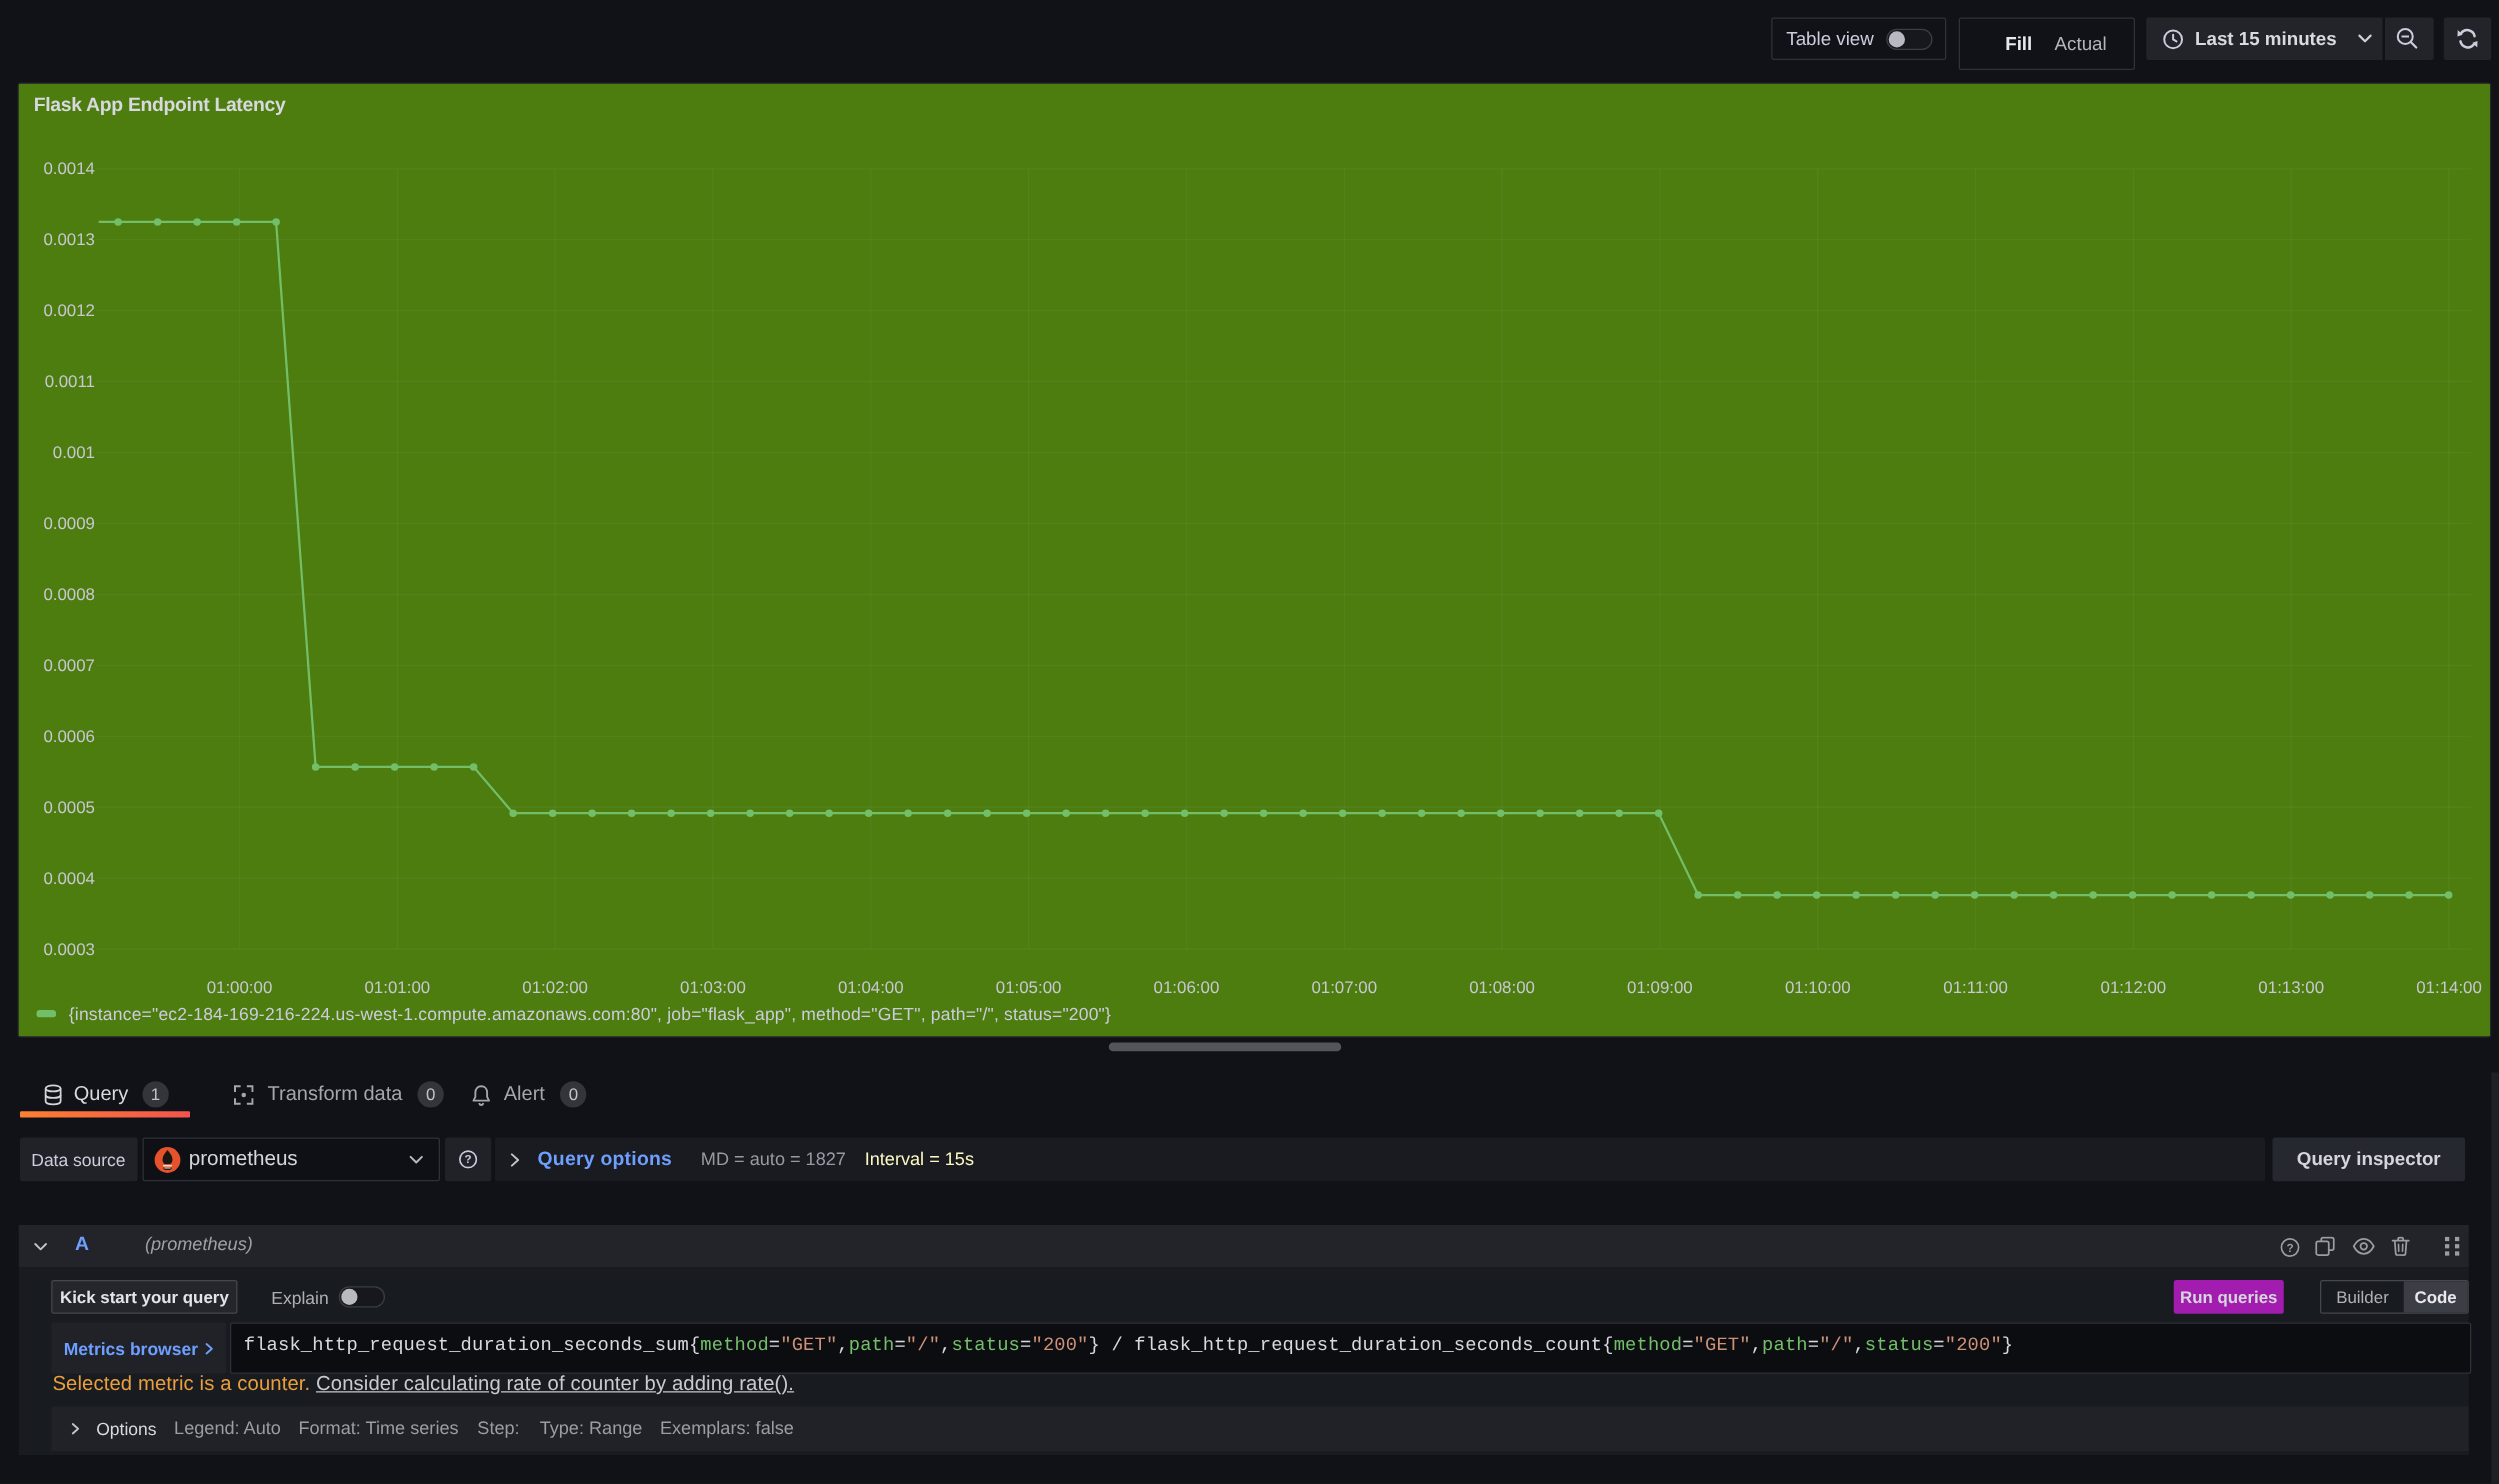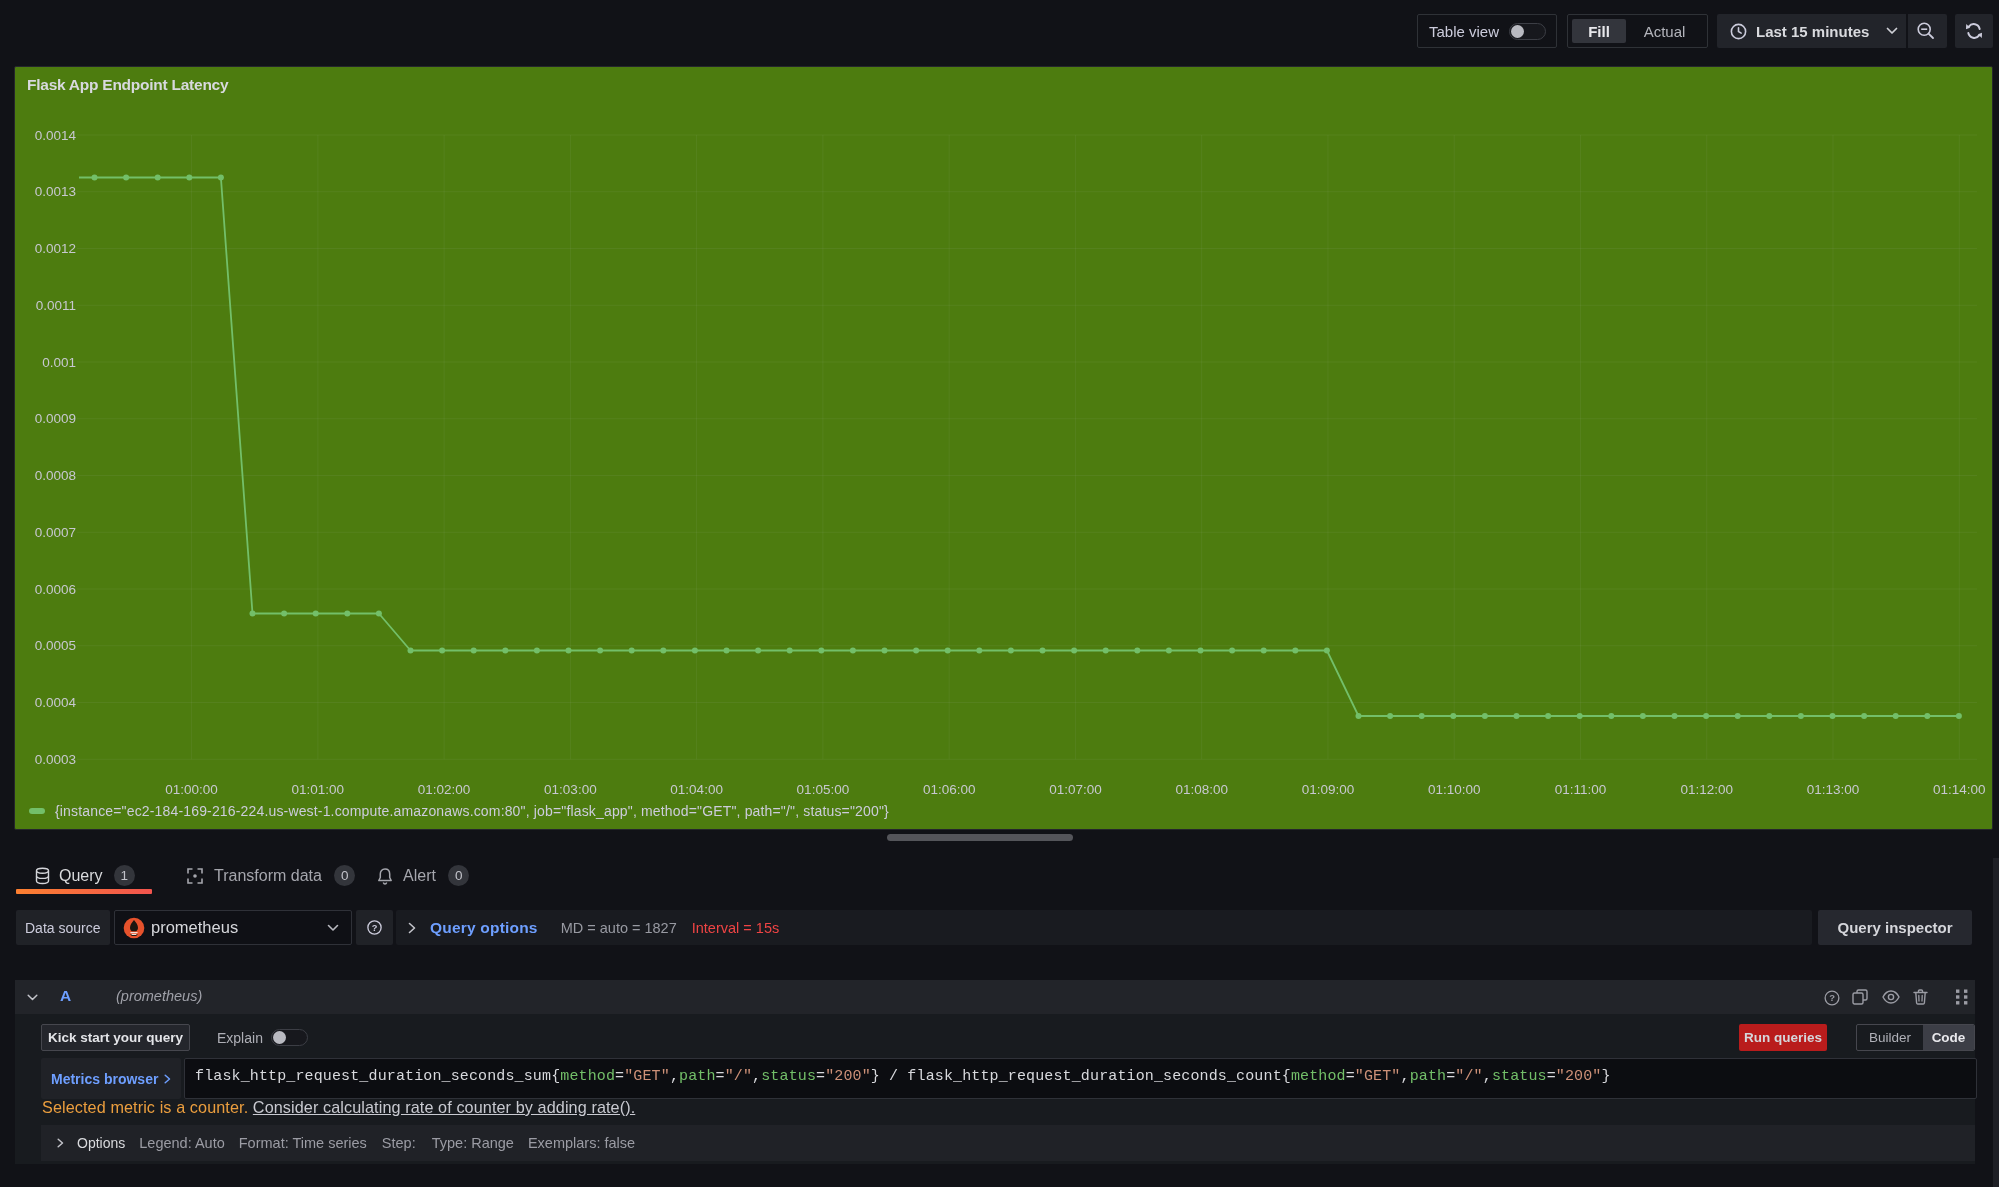--- a/index.html
+++ b/index.html
@@ -34,21 +34,21 @@
 </head>
 <body>
 
 <div class="tbbox" style="left:1417px; width:140px;">
   <span style="font-size:15px; color:#ccccdc; margin-left:11px;">Table view</span>
   <span class="toggle" style="margin-left:10px;">
       <span class="knob"></span>
     </span>
 </div>
 
-<div class="tbbox" style="left:1567px; width:141px; padding:4px;">
+<div class="tbbox" style="left:1567px; width:141px; padding:20px;">
   <div style="width:54px; height:100%; background:#33353c; border-radius:2px;
     display:flex; align-items:center; justify-content:center; font-size:15px;
     font-weight:700; color:#e8e8ec;">Fill</div>
   <div style="flex:1; text-align:center; font-size:15px; color:#b4b5bc;">Actual</div>
 </div>
 
 <div class="tbfill" style="left:1717px; width:230px;">
   <svg width="17" height="17" viewBox="0 0 16 16" style="margin-left:13px;">
     <circle cx="8" cy="8" r="6.7" fill="none" stroke="#ccccdc" stroke-width="1.5"></circle>
     <path d="M8 4.5 V8 L10.5 9.5" fill="none" stroke="#ccccdc" stroke-width="1.5" stroke-linecap="round"></path>
@@ -257,21 +257,21 @@
     <text x="8.5" y="12.2" font-size="10.5" font-weight="700" fill="#ccccdc" text-anchor="middle" font-family="Liberation Sans">?</text>
   </svg>
 </div>
 <div class="abs" style="left:396px; top:910px; width:1416px; height:35px; background:#191b20;
   border-radius:2px; display:flex; align-items:center;">
   <svg width="8" height="12" viewBox="0 0 8 12" style="margin-left:12px;">
     <path d="M1.5 1.5 L6.5 6 L1.5 10.5" fill="none" stroke="#c3c4ca" stroke-width="1.6" stroke-linecap="round" stroke-linejoin="round"></path>
   </svg>
   <span style="margin-left:14px; font-size:15.5px; font-weight:600; letter-spacing:.2px; color:#6e9fff;">Query options</span>
   <span style="margin-left:23px; font-size:14.5px; color:#989aa2;">MD = auto = 1827</span>
-  <span style="margin-left:15px; font-size:14.5px; color:#ef4444;">Interval = 15s</span>
+  <span style="margin-left:15px; font-size:14.5px; color:#fef9c3;">Interval = 15s</span>
 </div>
 <div class="btn" style="left:1818px; top:910px; width:154px; height:35px; background:#26282f; font-weight:600; font-size:15px;">Query inspector</div>
 
 <div class="abs" style="left:1993px; top:858px; width:6px; height:329px; background:#1f2026;"></div>
 
 <div class="abs" style="left:15px; top:980px; width:1960px; height:34px; background:#222429;">
   <svg width="11" height="7" viewBox="0 0 11 7" style="position:absolute; left:12px; top:14px;">
     <path d="M1.2 1.2 L5.5 5.5 L9.8 1.2" fill="none" stroke="#c3c4ca" stroke-width="1.5" stroke-linecap="round" stroke-linejoin="round"></path>
   </svg>
   <span style="position:absolute; left:45px; top:7px; font-size:15.5px; font-weight:700; color:#6e9fff;">A</span>
@@ -307,21 +307,21 @@
 <div class="abs" style="left:15px; top:1014px; width:1960px; height:150px; background:#181b1f;"></div>
 
 <div class="btn" style="left:41px; top:1024px; width:149px; height:27px; background:#24262c;
   border:1px solid #46474e; font-size:13.5px; font-weight:700; color:#e3e4e8;">Kick start your query</div>
 <span class="abs" style="left:217px; top:1030px; font-size:14px; color:#aeafb6;">Explain</span>
 <span class="abs" style="left:271px; top:1029px;">
     <span class="toggle" style="display:block;">
       <span class="knob"></span>
     </span>
   </span>
-<div class="btn" style="left:1739px; top:1024px; width:88px; height:27px; background:#b91c1c;
+<div class="btn" style="left:1739px; top:1024px; width:88px; height:27px; background:#a21caf;
   font-size:13.5px; font-weight:700;">Run queries</div>
 <div class="abs" style="left:1856px; top:1024px; width:119px; height:27px; border:1px solid #46474e;
   border-radius:2px; display:flex;">
   <div style="flex:1; display:flex; align-items:center; justify-content:center; font-size:13.5px; color:#b0b1b8;">Builder</div>
   <div style="width:51px; background:#3c3e46; display:flex; align-items:center; justify-content:center;
     font-size:13.5px; font-weight:700; color:#e8e8ec; border-radius:0 1px 1px 0;">Code</div>
 </div>
 
 <div class="abs" style="left:41px; top:1058px; width:140px; height:41px; background:#202227;
   border-radius:2px; display:flex; align-items:center;">

